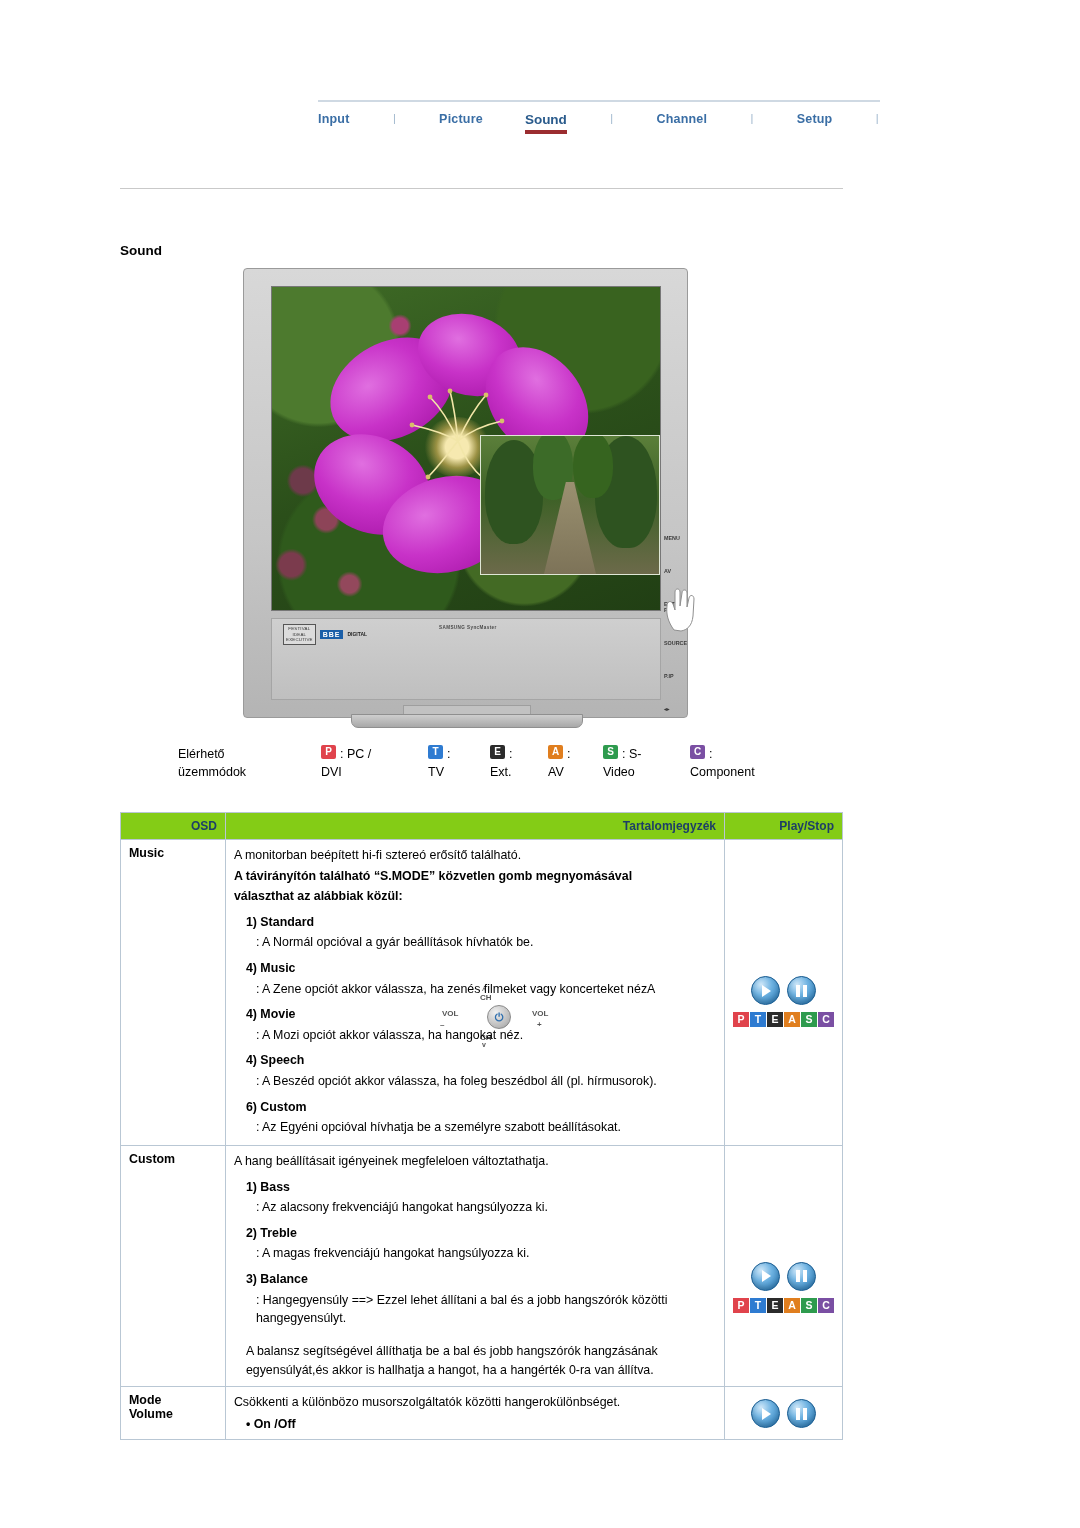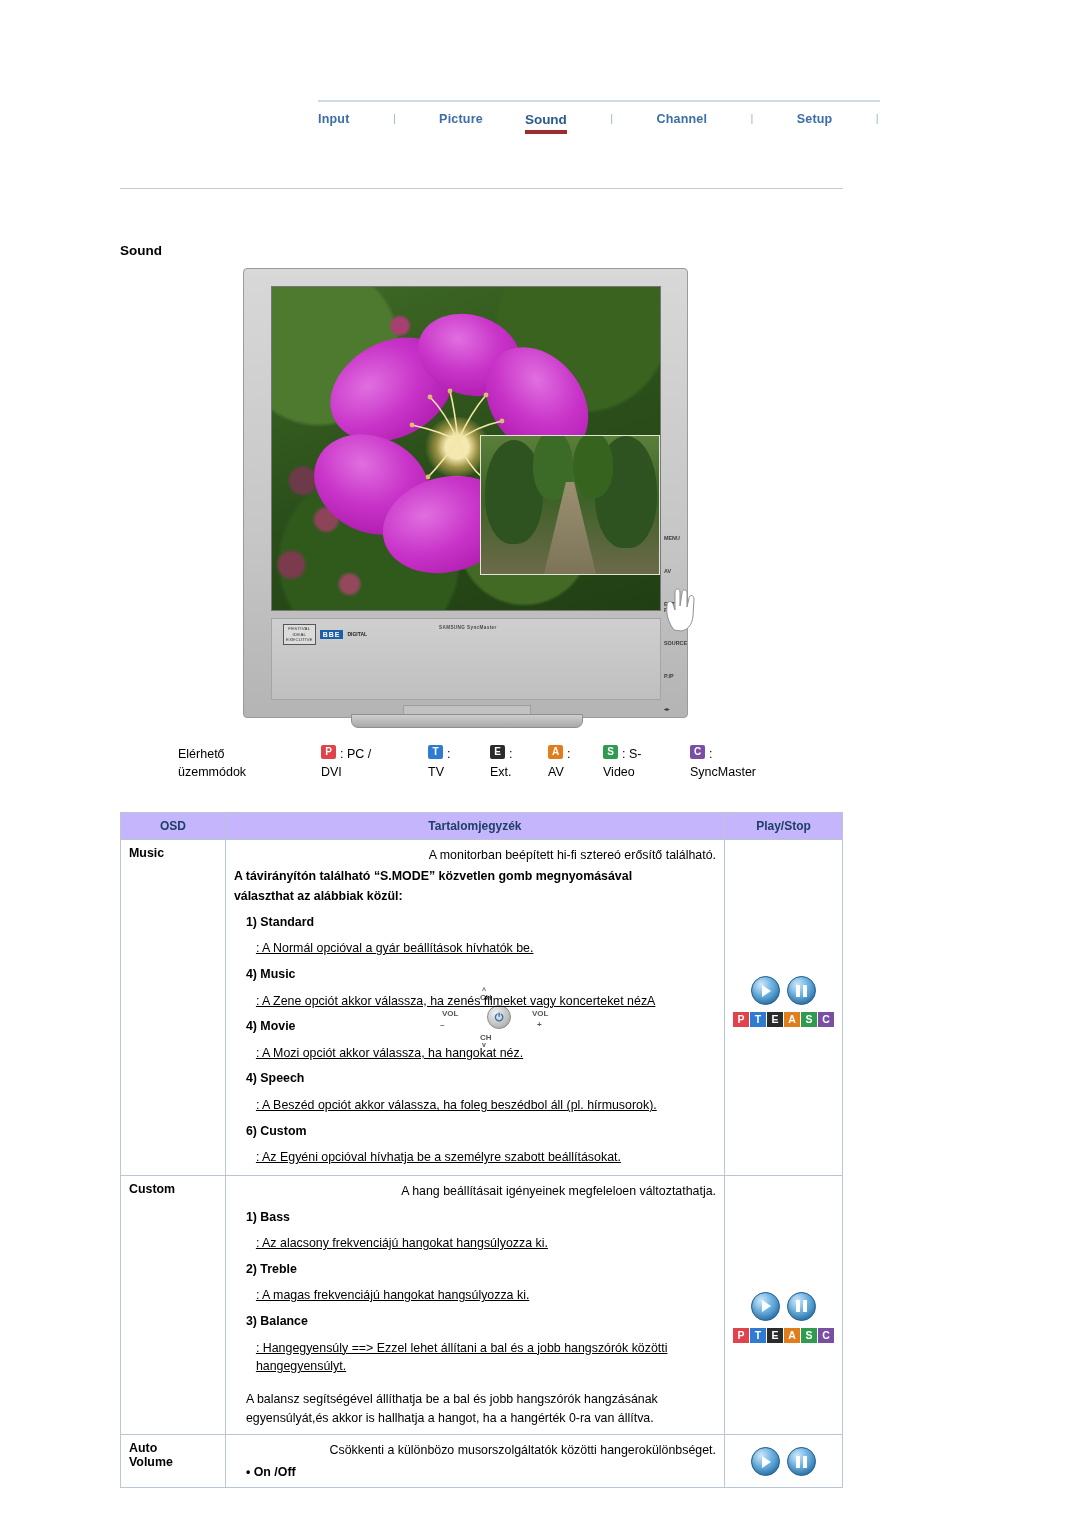--- a/index.html
+++ b/index.html
@@ -253,37 +253,37 @@
     width: 723px;
     border-collapse: collapse;
     font-size: 12.4px;
   }
   table.osd th, table.osd td {
     border: 1px solid #b9c7d4;
     vertical-align: top;
     padding: 6px 8px;
   }
   thead th {
-    background: #c4b5fd;
+    background: #84cc16;
     color: #1d3f66;
     font-size: 12px;
     font-weight: bold;
-    text-align: center;
+    text-align: right;
     height: 26px;
     padding: 5px 9px;
   }
   .col-osd  { width: 105px; }
   .col-desc { width: 500px; }
   .col-play { width: 118px; }
   td.osd-name { font-weight: bold; padding-top: 8px; }
   td.desc { line-height: 1.5; }
-  .d-line { margin: 0 0 2px 0; text-align: right; }
+  .d-line { margin: 0 0 2px 0; }
   .d-bold { font-weight: bold; margin: 2px 0; }
   .d-sub  { font-weight: bold; margin: 7px 0 1px 12px; }
-  .d-sub2 { margin: 8px 0 2px 22px; text-decoration: underline; }
+  .d-sub2 { margin: 2px 0 2px 22px; }
   .d-blockbold { font-weight: normal; margin: 14px 0 0 12px; line-height: 1.55; }
   .d-bullet { font-weight: bold; margin: 3px 0 0 12px; }
 
   td.play { text-align: center; }
   .play-wrap { display: flex; flex-direction: column; align-items: center; gap: 7px; }
   .btn-row { display: flex; gap: 7px; }
   .orb {
     width: 29px; height: 29px; border-radius: 50%;
     background: radial-gradient(circle at 34% 28%, #cfe7f8 0%, #6fb3e2 40%, #1c6fae 100%);
     border: 1px solid #1a5c90;
@@ -458,21 +458,21 @@
           <span class="lg-txt">: S-</span>
         </div>
       <div class="lg-txt">Video</div>
     </div>
 
     <div style="width:120px;">
       <div class="legend-cell">
           <span class="badge b-c">C</span>
           <span class="lg-txt">:</span>
         </div>
-      <div class="lg-txt">SyncMaster</div>
+      <div class="lg-txt">Component</div>
     </div>
   </div>
 </div>
 
 <table class="osd">
   <thead>
     <tr>
       <th class="col-osd">OSD</th>
       <th class="col-desc">Tartalomjegyzék</th>
       <th class="col-play">Play/Stop</th>
@@ -554,21 +554,21 @@
             <span class="k-a">A</span>
             <span class="k-s">S</span>
             <span class="k-c">C</span>
           </div>
         </div>
       </td>
     </tr>
 
     <tr>
       <td class="osd-name">
-        <div>Auto</div>
+        <div>Mode</div>
         <div>Volume</div>
       </td>
       <td class="desc">
         <p class="d-line">Csökkenti a különbözo musorszolgáltatók közötti hangerokülönbséget.</p>
         <p class="d-bullet">• On /Off</p>
       </td>
       <td class="play">
         <div class="play-wrap" style="margin-top:6px;">
           <div class="btn-row">
             <div class="orb">

